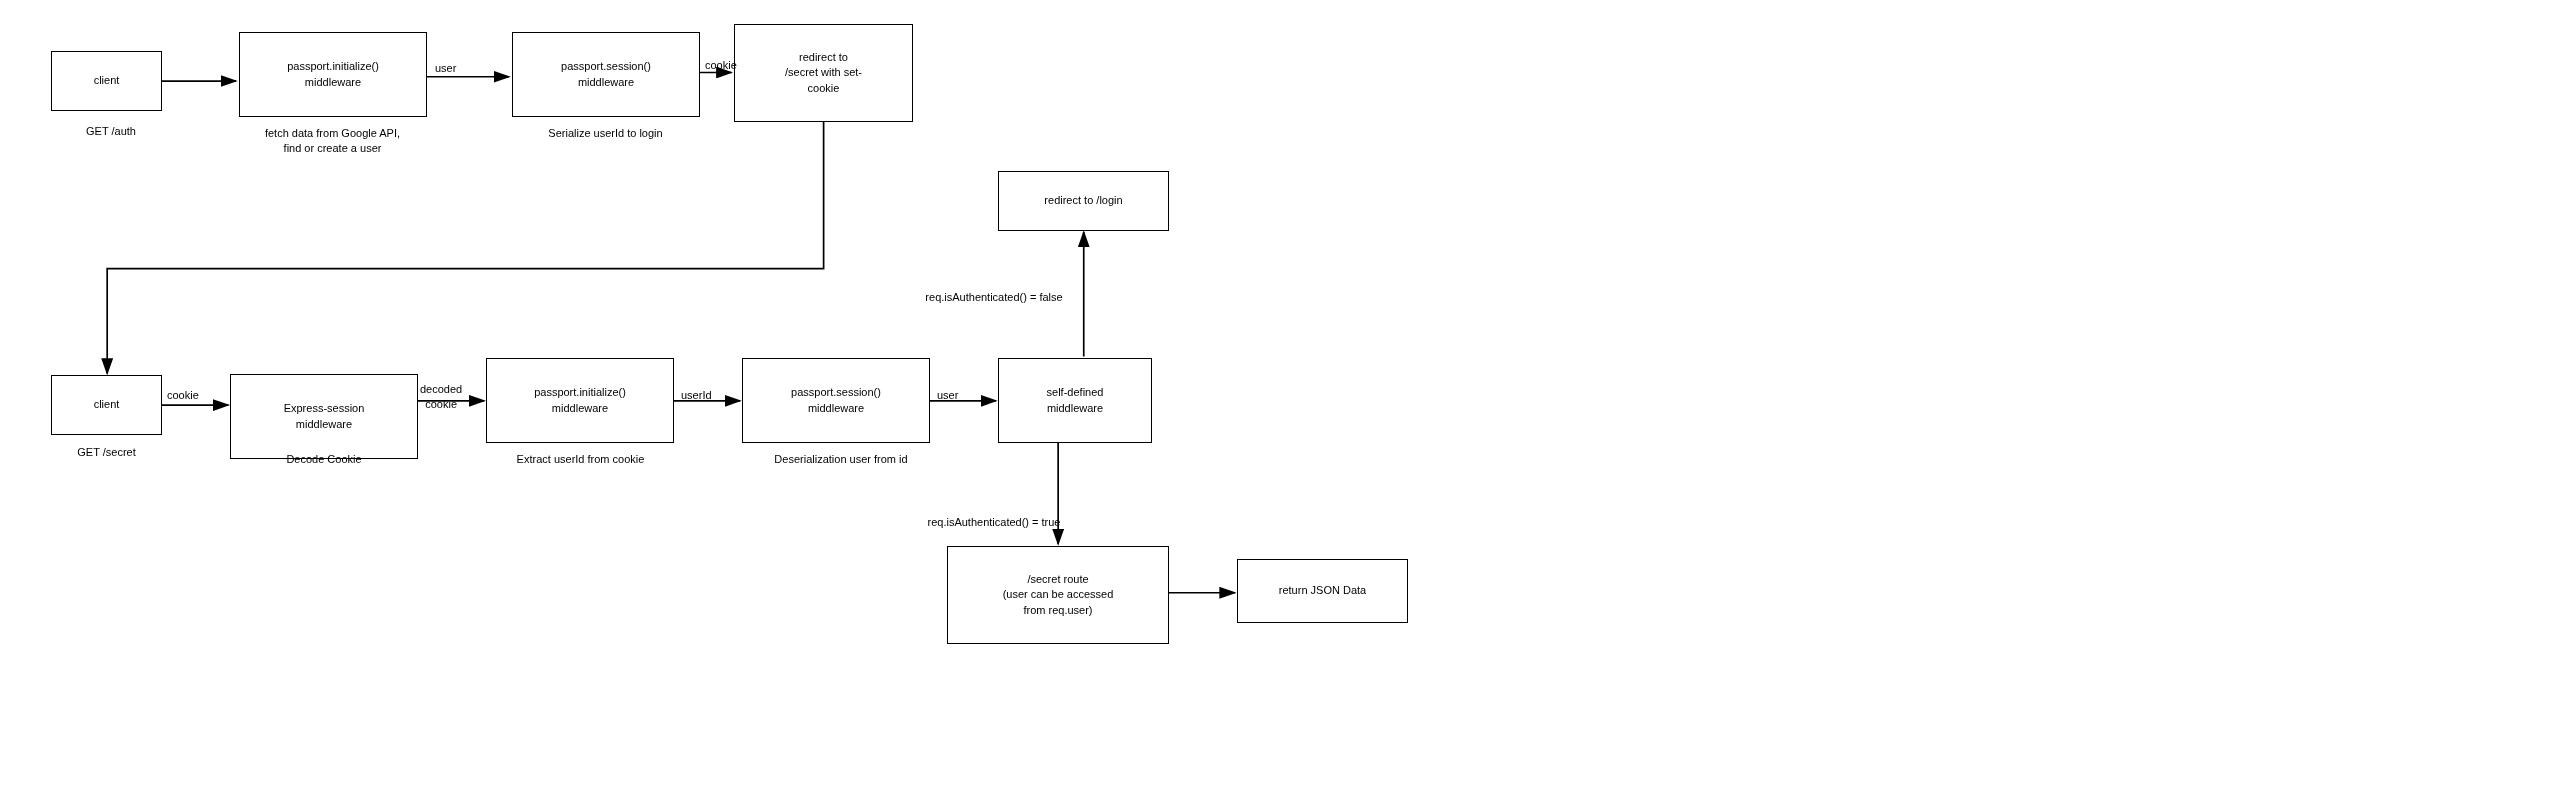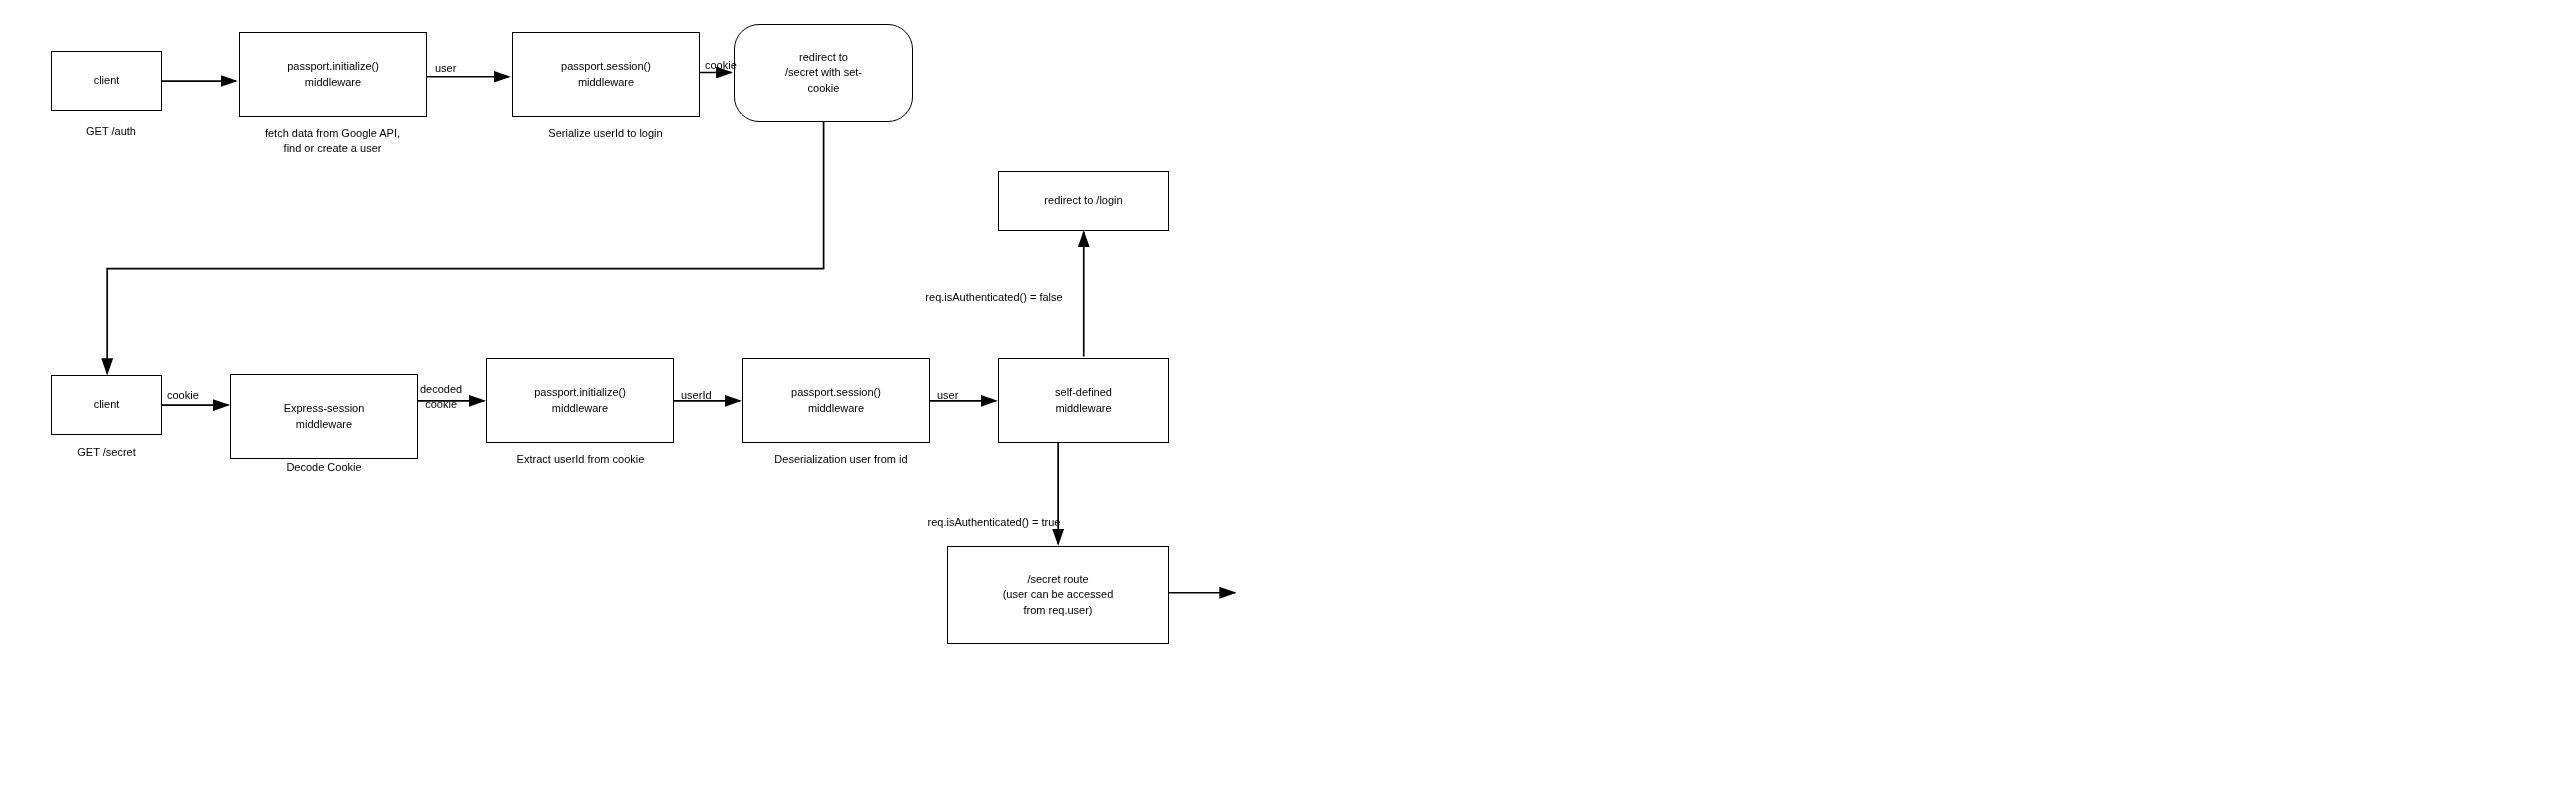--- a/index.html
+++ b/index.html
@@ -83,70 +83,73 @@
   </div>
 
   <div class="box" style="left:239px;top:32px;width:188px;height:85px;">
     <span>passport.initialize()<br>middleware</span>
   </div>
 
   <div class="box" style="left:512px;top:32px;width:188px;height:85px;">
     <span>passport.session()<br>middleware</span>
   </div>
 
-  <div class="box" style="left:734px;top:24px;width:179px;height:98px;border-radius:25px;">
+  <div class="box" style="left:734px;top:24px;width:179px;height:98px;">
     <span>redirect to<br>/secret with set-<br>cookie</span>
   </div>
 
   <div class="box" style="left:51px;top:375px;width:111px;height:60px;">
     <span>client</span>
   </div>
 
   <div class="box" style="left:230px;top:374px;width:188px;height:85px;">
     <span>Express-session<br>middleware</span>
   </div>
 
   <div class="box" style="left:486px;top:358px;width:188px;height:85px;">
     <span>passport.initialize()<br>middleware</span>
   </div>
 
   <div class="box" style="left:742px;top:358px;width:188px;height:85px;">
     <span>passport.session()<br>middleware</span>
   </div>
 
-  <div class="box" style="left:998px;top:358px;width:171px;height:85px;">
+  <div class="box" style="left:998px;top:358px;width:154px;height:85px;">
     <span>self-defined<br>middleware</span>
   </div>
 
   <div class="box" style="left:947px;top:546px;width:222px;height:98px;">
     <span>/secret route<br>(user can be accessed<br>from req.user)</span>
   </div>
 
   <div class="box" style="left:998px;top:171px;width:171px;height:60px;">
     <span>redirect to /login</span>
   </div>
 
+  <div class="box" style="left:1237px;top:559px;width:171px;height:64px;">
+    <span>return JSON Data</span>
+  </div>
 
   <div class="label" style="left:64px;top:124px;width:94px;">
     <span>GET /auth</span>
   </div>
 
   <div class="label" style="left:230px;top:126px;width:205px;">
     <span>fetch data from Google API,<br>find or create a user</span>
   </div>
 
   <div class="label" style="left:503px;top:126px;width:205px;">
     <span>Serialize userId to login</span>
   </div>
 
   <div class="label" style="left:51px;top:445px;width:111px;">
     <span>GET /secret</span>
   </div>
 
-  <div class="label" style="left:230px;top:452px;width:188px;margin-top:8px;">
+  <div class="label" style="left:230px;top:452px;width:188px;">
     <span>Decode Cookie</span>
   </div>
 
   <div class="label" style="left:478px;top:452px;width:205px;">
     <span>Extract userId from cookie</span>
   </div>
 
   <div class="label" style="left:730px;top:452px;width:222px;">
     <span>Deserialization user from id</span>
   </div>

